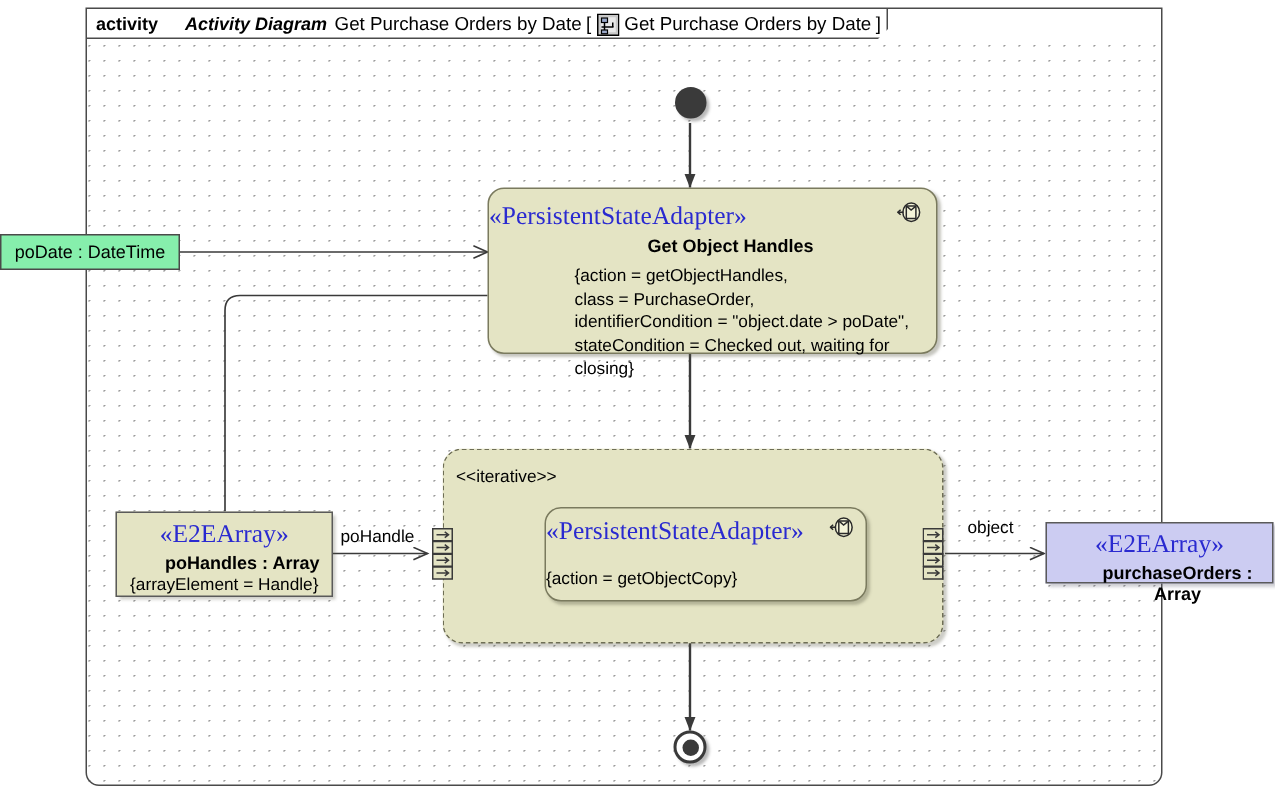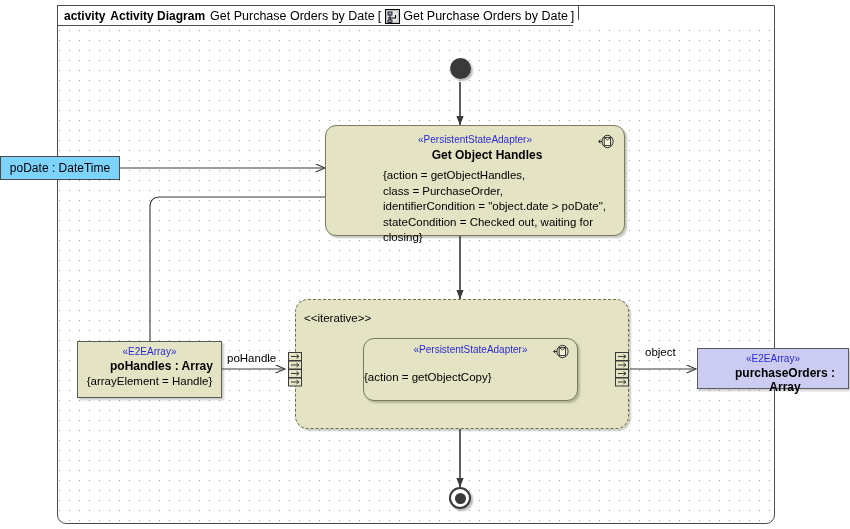--- a/index.html
+++ b/index.html
@@ -93,23 +93,22 @@
     box-sizing: border-box;
   }
   .action {
     background: #e4e4c4;
     border: 1.2px solid #7a7a5e;
     border-radius: 11px;
     box-shadow: 2px 2px 2px rgba(90,90,70,0.35);
   }
   .stereo {
     color: #2a2ad0;
-    font-size: 10px;
-    text-align: center;
-    font-family: Liberation Sans, sans-serif;
+    font-size: 17px;
+    font-family: Liberation Serif, serif;
   }
   .nodename {
     font-weight: bold;
     font-size: 12px;
     text-align: center;
     color: #000;
     padding-left: 24px;
   }
   .props {
     font-size: 11.5px;
@@ -121,21 +120,21 @@
   .objnode {
     border: 1.2px solid #5a5a5a;
     box-sizing: border-box;
     text-align: center;
   }
   .obj-olive { background: #e4e4c4; box-shadow: 2px 2px 2px rgba(90,90,70,0.30); }
   .obj-violet { background: #ccccf2; box-shadow: 2px 2px 2px rgba(90,90,110,0.30); }
 
   .param {
     position: absolute;
-    background: #7dd3fc;
+    background: #86efac;
     border: 1.2px solid #4a4a4a;
     box-sizing: border-box;
     font-size: 12px;
     color: #000;
     display: flex;
     align-items: center;
     justify-content: center;
   }
 
   
@@ -213,21 +212,21 @@
 <body>
 
 <div id="canvas">
 
   <div class="grid-dots"></div>
 
   <div class="frame"></div>
 
   <div class="frame-header">
     <span class="kw">activity</span>
-    <span class="kw" style="margin-left:5px;">Activity Diagram</span>
+    <span class="kw" style="margin-left:18px;font-style:italic;">Activity Diagram</span>
     <span class="nm">Get Purchase Orders by Date</span>
     <span class="brk">[</span>
     <span class="hdr-icon">
       <svg width="15" height="15" viewBox="0 0 15 15">
         <rect x="0.5" y="0.5" width="14" height="14" fill="#c8c8c8" stroke="#000" stroke-width="1"></rect>
         <rect x="2.5" y="2.5" width="10" height="10" fill="#e8e8e8" stroke="none"></rect>
         <rect x="3" y="3" width="4" height="3" fill="#9aa8c8" stroke="#000" stroke-width="0.8"></rect>
         <line x1="5" y1="6" x2="5" y2="12" stroke="#000" stroke-width="1"></line>
         <line x1="3" y1="9" x2="11" y2="9" stroke="#000" stroke-width="1"></line>
         <line x1="10.5" y1="6" x2="10.5" y2="9" stroke="#000" stroke-width="1"></line>

